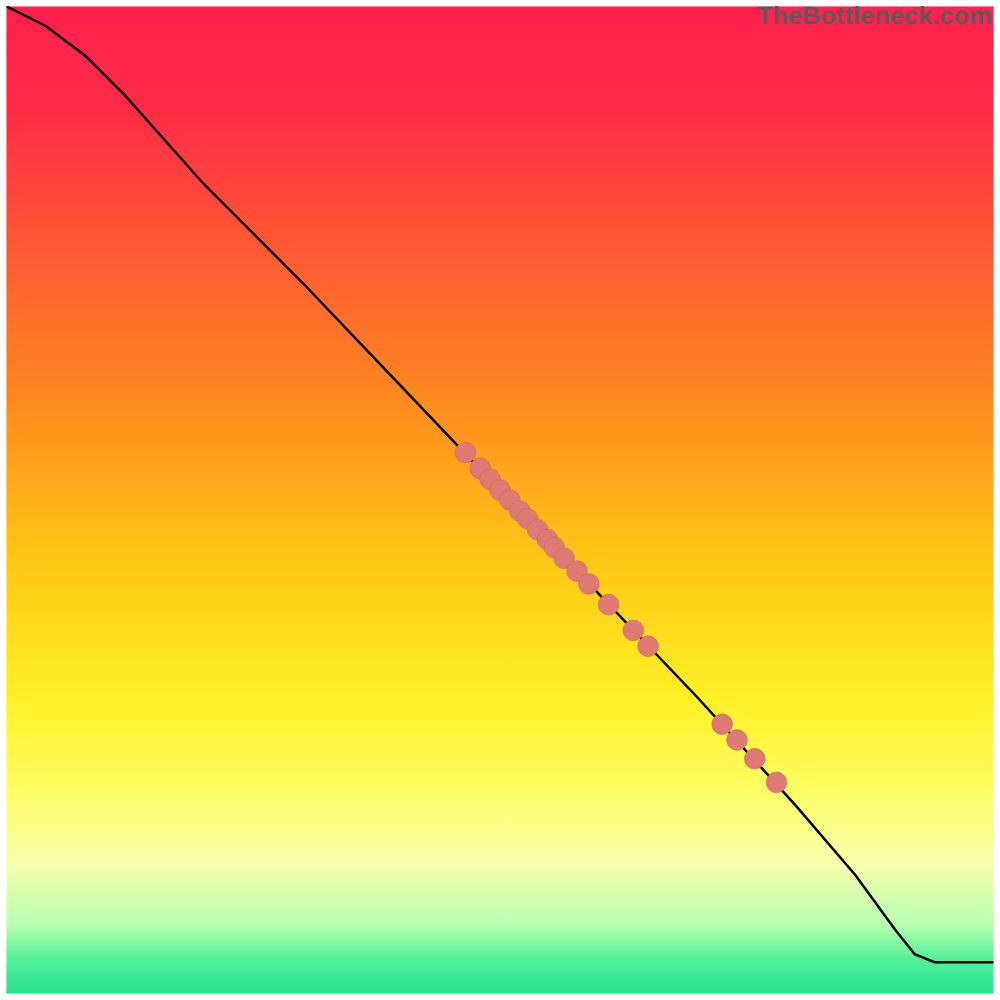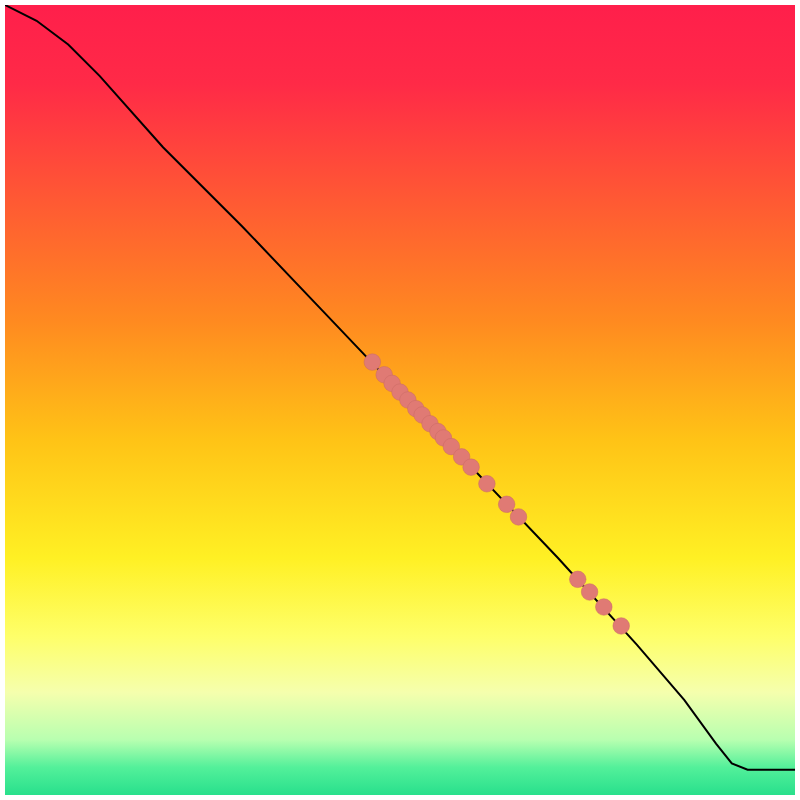--- a/index.html
+++ b/index.html
@@ -80,13 +80,14 @@
           <circle cx="481.90" cy="478.74" r="8.29" fill="#e07a74" stroke="#c96a64" stroke-width="0.5"></circle>
           <circle cx="501.65" cy="499.28" r="8.29" fill="#e07a74" stroke="#c96a64" stroke-width="0.5"></circle>
           <circle cx="513.50" cy="511.92" r="8.29" fill="#e07a74" stroke="#c96a64" stroke-width="0.5"></circle>
           <circle cx="572.75" cy="574.33" r="8.29" fill="#e07a74" stroke="#c96a64" stroke-width="0.5"></circle>
           <circle cx="584.60" cy="586.97" r="8.29" fill="#e07a74" stroke="#c96a64" stroke-width="0.5"></circle>
           <circle cx="598.82" cy="601.98" r="8.29" fill="#e07a74" stroke="#c96a64" stroke-width="0.5"></circle>
           <circle cx="616.20" cy="620.94" r="8.29" fill="#e07a74" stroke="#c96a64" stroke-width="0.5"></circle>
         </g>
     </svg>
   </div>
+  <div class="watermark">TheBottleneck.com</div>
 </div>
 
 </body></html>

